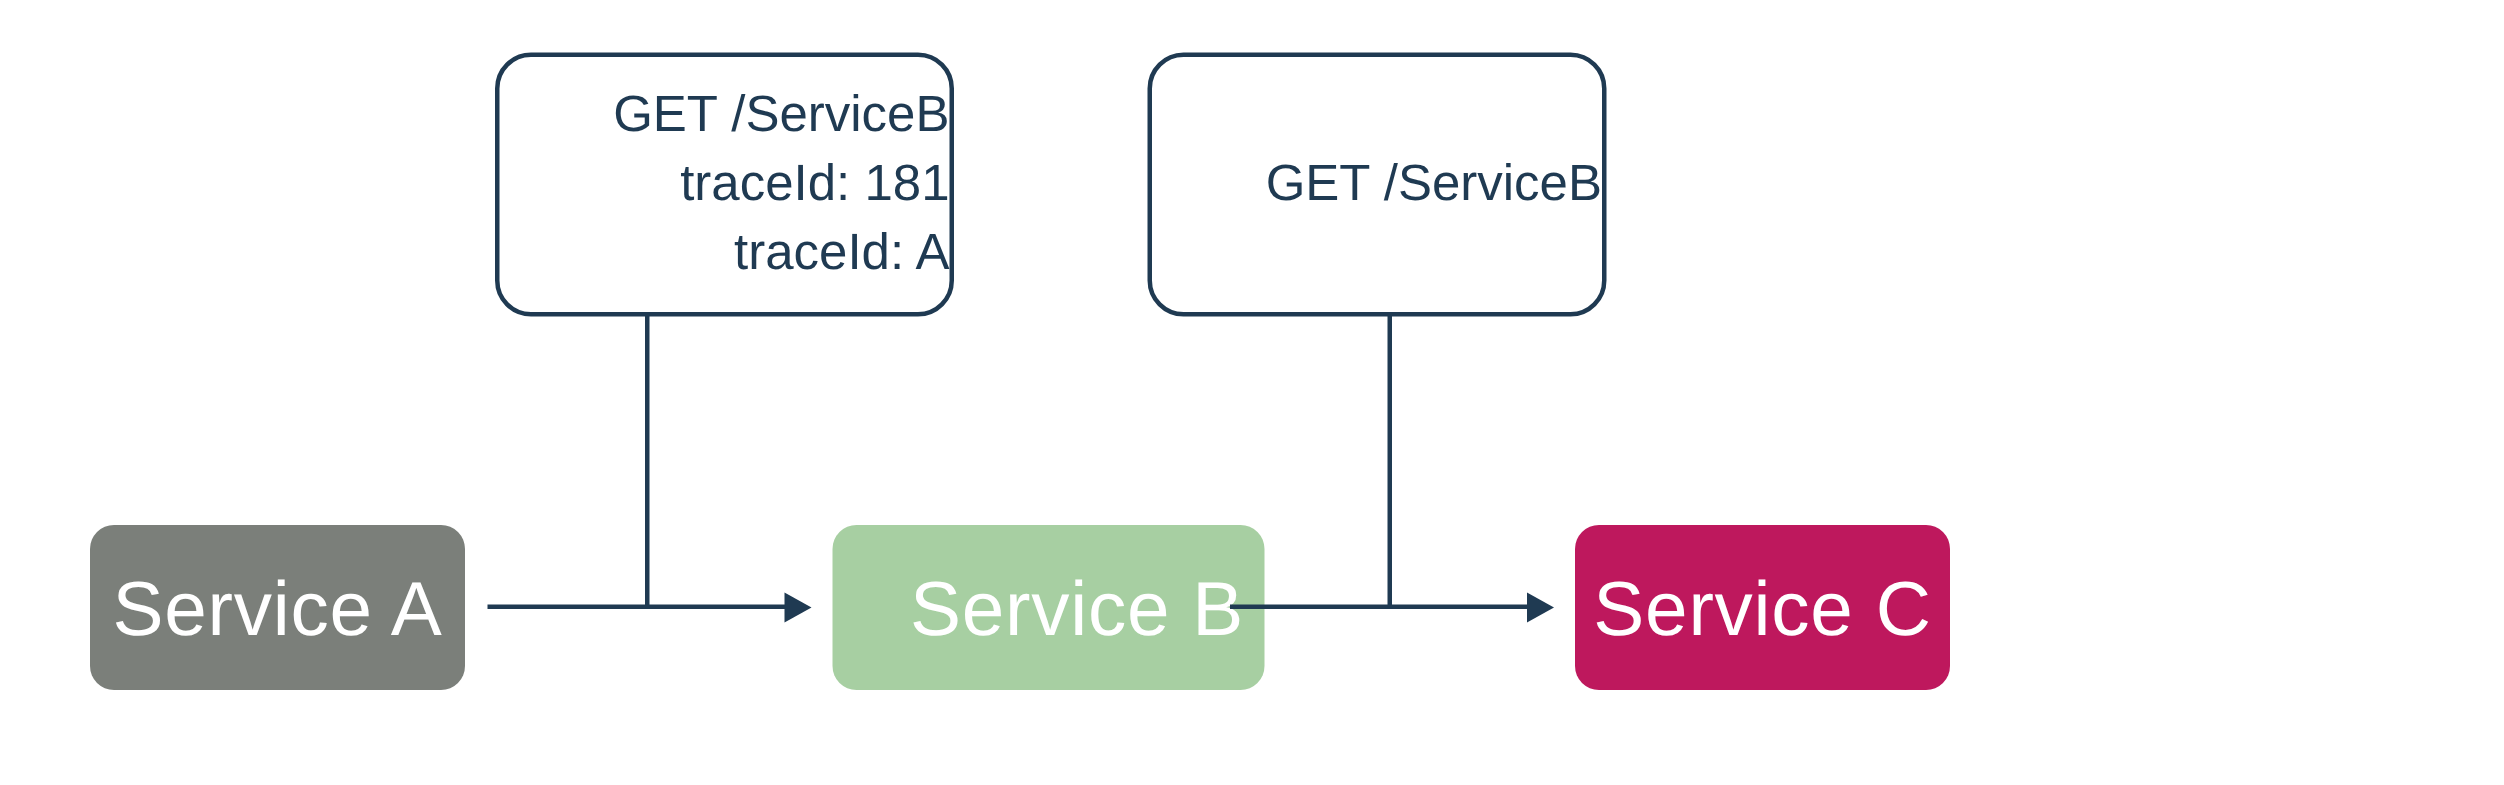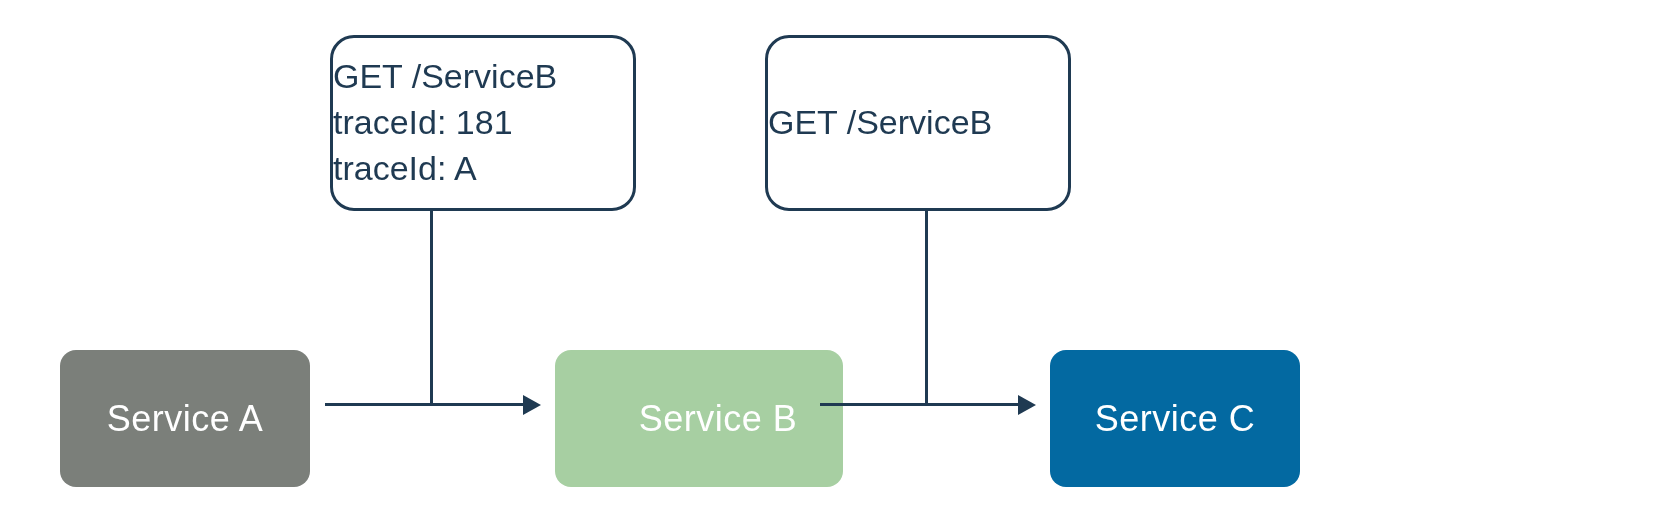--- a/index.html
+++ b/index.html
@@ -12,40 +12,40 @@
     color: #1f3a52;
   }
   .canvas {
     position: relative;
     width: 1669px;
     height: 523px;
   }
   .service-box {
     position: absolute;
     width: 250px;
-    height: 137px;
+    height: 110px;
     border-radius: 16px;
     display: flex;
     align-items: center;
     justify-content: center;
     color: #ffffff;
-    font-size: 36px;
+    font-size: 51px;
     font-weight: 400;
     letter-spacing: 0.5px;
   }
   .callout {
     position: absolute;
     width: 300px;
     height: 170px;
     border: 3px solid #1f3a52;
     border-radius: 24px;
     background: #ffffff;
     display: flex;
     flex-direction: column;
-    align-items: flex-start;
+    align-items: flex-end;
     justify-content: center;
     line-height: 1.35;
     font-size: 34px;
     color: #1f3a52;
   }
   .stem {
     position: absolute;
     width: 3px;
     background: #1f3a52;
   }
@@ -87,17 +87,17 @@
   </div>
 
   <div class="arrow-line" style="left:820px; top:403px; width:200px;"></div>
   <div class="arrow-head" style="left:1018px; top:395px;"></div>
 
   <div class="callout" style="left:765px; top:35px;">
     <div>GET /ServiceB</div>
   </div>
   <div class="stem" style="left:925px; top:208px; height:197px;"></div>
 
-  <div class="service-box" style="left: 1050px; top: 350px; background: #0369a1; text-align: right;">
+  <div class="service-box" style="left: 1050px; top: 350px; background: #be185d; text-align: right;">
     <span>Service C</span>
   </div>
 
 </div>
 
 </body></html>

